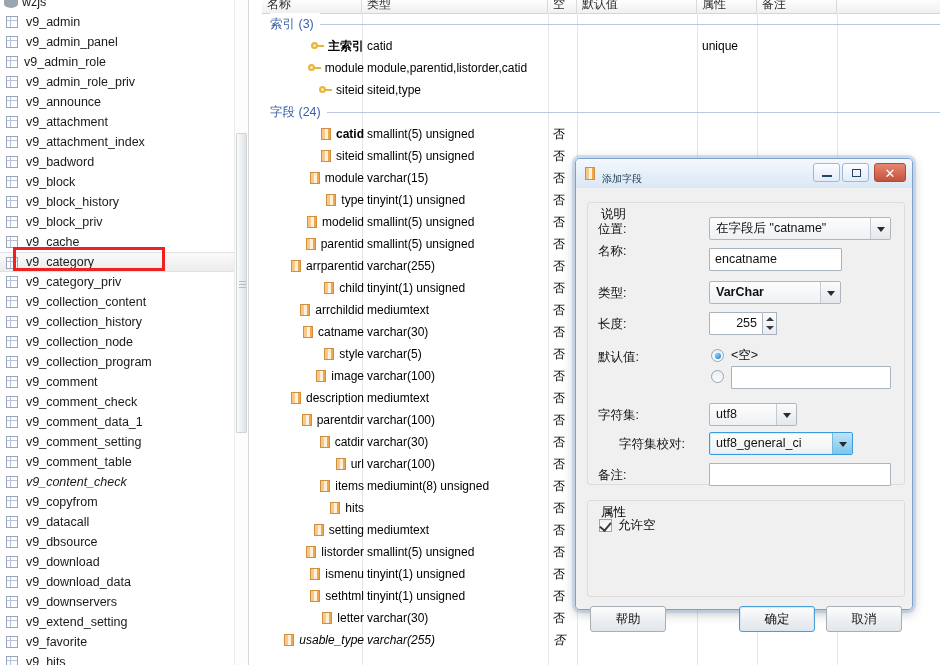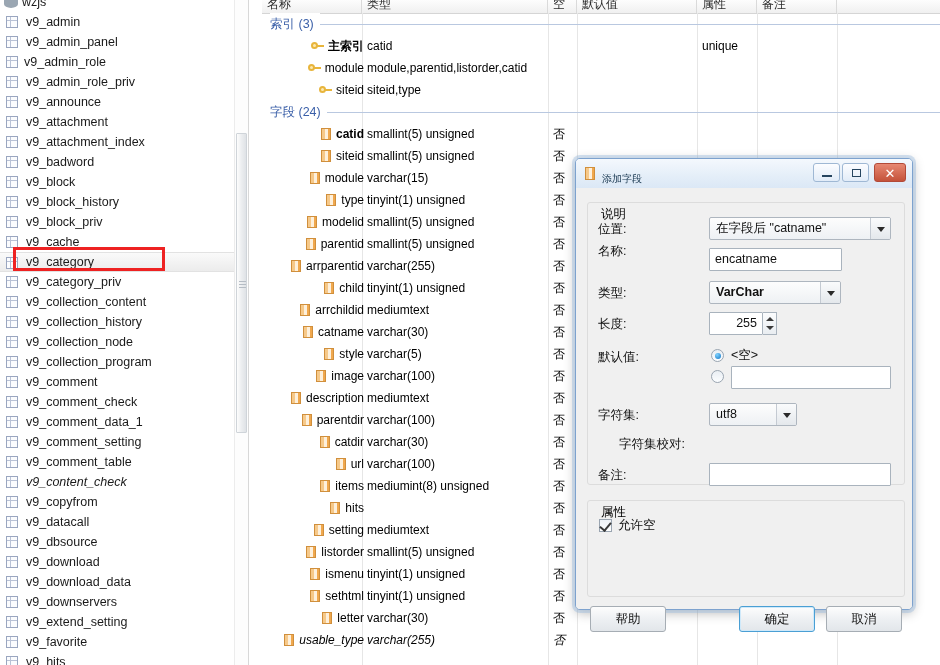--- a/index.html
+++ b/index.html
@@ -541,20 +541,23 @@
       <div class="radiolbl" style="left:155px;top:159px;">&lt;空&gt;</div>
       <div class="radio" style="left:135px;top:182px;"></div>
       <div class="fctl txt" style="left:155px;top:178px;width:160px;position:absolute;"></div>
 
       <div class="flbl" style="left:22px;top:219px;">字符集:</div>
       <div class="fctl combo" style="left:133px;top:215px;width:88px;position:absolute;">utf8
         <span class="arrowbox"></span>
       </div>
 
       <div class="flbl" style="left:22px;top:248px;margin-left:21px;">字符集校对:</div>
+      <div class="fctl combo focus" style="left:133px;top:244px;width:144px;position:absolute;">utf8_general_ci
+        <span class="arrowbox"></span>
+      </div>
 
       <div class="flbl" style="left:22px;top:279px;">备注:</div>
       <div class="fctl txt" style="left:133px;top:275px;width:182px;position:absolute;"></div>
 
       <div class="grpbox" style="left:11px;top:312px;width:316px;height:95px;">
         <span class="cap">属性</span>
       </div>
       <div class="chk on" style="left:23px;top:331px;"></div>
       <div class="flbl" style="left:42px;top:329px;">允许空</div>
 

